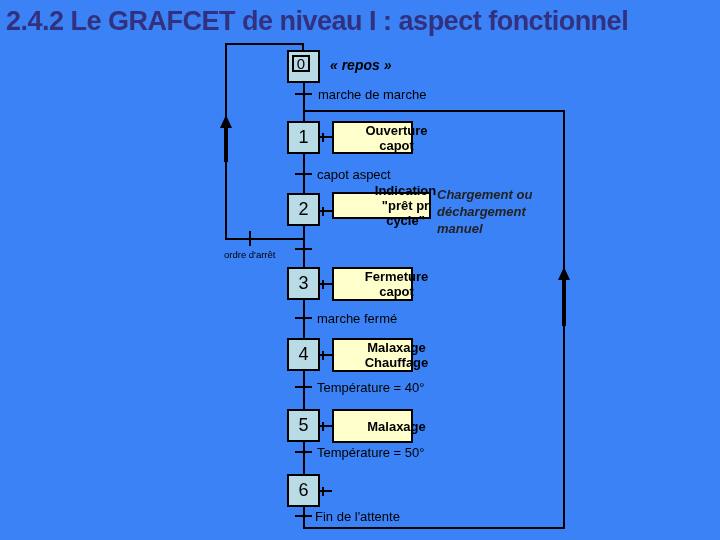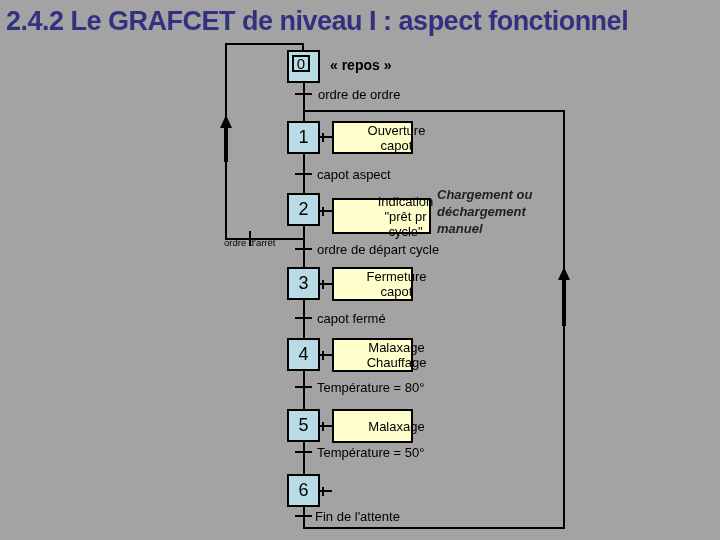--- a/index.html
+++ b/index.html
@@ -1,19 +1,19 @@
 <!DOCTYPE html>
 <html><head>
 <meta charset="utf-8">
 <style>
   html,body{margin:0;padding:0;}
   #slide{
     position:relative;
     width:720px;height:540px;
-    background:#a3a3a3;
+    background:#3b82f6;
     font-family:"Liberation Sans", sans-serif;
     color:#000;
     overflow:hidden;
   }
   .title{
     position:absolute;left:6px;top:6px;
     font-size:27px;font-weight:bold;letter-spacing:-0.5px;
     color:#31317F;white-space:nowrap;
   }
   .top-sliver{
@@ -28,29 +28,29 @@
   }
   .step .inner-sq{
     position:absolute;left:3px;top:3px;width:18px;height:17px;
     border:2px solid #000;background:#B9DBE5;
     display:flex;align-items:center;justify-content:center;
     font-size:15px;box-sizing:border-box;
   }
   .action{
     position:absolute;border:2px solid #000;box-sizing:border-box;
     display:flex;align-items:center;justify-content:center;
-    text-align:center;font-weight:normal;font-size:13px;line-height:15px;
+    text-align:center;font-weight:bold;font-size:13px;line-height:15px;
     white-space:pre-line;background:#FFFFCC;padding-left:48px;
   }
   .tlabel{
     position:absolute;font-size:13px;white-space:nowrap;
     transform:translateY(-50%);
   }
   .repos{
-    position:absolute;font-size:14px;font-weight:bold;
+    position:absolute;font-size:14px;font-weight:bold;font-style:italic;
     transform:translateY(-50%);white-space:nowrap;
   }
   .note{
     position:absolute;font-size:13px;font-style:italic;line-height:17px;
     color:#222;white-space:pre-line;font-weight:bold;
   }
   .small-label{
     position:absolute;font-size:9.5px;white-space:nowrap;
     transform:translateY(-50%);
   }
@@ -73,42 +73,41 @@
 
   <div class="line" style="left:303px;top:83px;width:2px;height:445px;"></div>
   <div class="line" style="left:302px;top:43px;width:2px;height:9px;"></div>
 
   <div class="line" style="left:226px;top:43px;width:78px;height:2px;"></div>
   <div class="line" style="left:225px;top:43px;width:2px;height:197px;"></div>
   <div class="line" style="left:225px;top:238px;width:80px;height:2px;"></div>
   <div class="arrow-up" style="left:220px;top:115px;"></div>
   <div class="line" style="left:224px;top:126px;width:4px;height:36px;"></div>
   <div class="line" style="left:249px;top:231px;width:2px;height:15px;"></div>
-  <div class="small-label" style="left:224px;top:242px;">ordre d'arrêt</div>
+  <div class="small-label" style="left:224px;top:254px;">ordre d'arrêt</div>
 
   <div class="line" style="left:303px;top:110px;width:262px;height:2px;"></div>
   <div class="line" style="left:563px;top:110px;width:2px;height:419px;"></div>
   <div class="line" style="left:303px;top:527px;width:262px;height:2px;"></div>
   <div class="arrow-up" style="left:558px;top:267px;"></div>
   <div class="line" style="left:562px;top:278px;width:4px;height:48px;"></div>
 
   <div class="line" style="left:295px;top:93px;width:17px;height:2px;"></div>
-  <div class="tlabel" style="left:318px;top:94px;">ordre de ordre</div>
+  <div class="tlabel" style="left:318px;top:94px;">marche de marche</div>
 
   <div class="line" style="left:295px;top:173px;width:17px;height:2px;"></div>
   <div class="tlabel" style="left:317px;top:174px;">capot aspect</div>
 
   <div class="line" style="left:295px;top:248px;width:17px;height:2px;"></div>
-  <div class="tlabel" style="left:317px;top:249px;">ordre de départ cycle</div>
 
   <div class="line" style="left:295px;top:317px;width:17px;height:2px;"></div>
-  <div class="tlabel" style="left:317px;top:318px;">capot fermé</div>
+  <div class="tlabel" style="left:317px;top:318px;">marche fermé</div>
 
   <div class="line" style="left:295px;top:386px;width:17px;height:2px;"></div>
-  <div class="tlabel" style="left:317px;top:387px;">Température = 80°</div>
+  <div class="tlabel" style="left:317px;top:387px;">Température = 40°</div>
 
   <div class="line" style="left:295px;top:451px;width:17px;height:2px;"></div>
   <div class="tlabel" style="left:317px;top:452px;">Température = 50°</div>
 
   <div class="line" style="left:295px;top:515px;width:17px;height:2px;"></div>
   <div class="tlabel" style="left:315px;top:516px;">Fin de l'attente</div>
 
   <div class="step" style="left:287px;top:50px;">
     <div class="inner-sq">
       <span>0</span>
@@ -143,21 +142,21 @@
   <div class="line" style="left:322px;top:280px;width:2px;height:9px;"></div>
   <div class="line" style="left:318px;top:354px;width:14px;height:2px;"></div>
   <div class="line" style="left:322px;top:351px;width:2px;height:9px;"></div>
   <div class="line" style="left:318px;top:425px;width:14px;height:2px;"></div>
   <div class="line" style="left:322px;top:422px;width:2px;height:9px;"></div>
   <div class="line" style="left:318px;top:490px;width:14px;height:2px;"></div>
   <div class="line" style="left:322px;top:487px;width:2px;height:9px;"></div>
 
   <div class="action" style="left:332px;top:121px;width:81px;height:33px;">Ouverture
 capot</div>
-  <div class="action" style="left:332px;top:198px;width:99px;height:36px;">Indication
+  <div class="action" style="left:332px;top:192px;width:99px;height:27px;">Indication
 "prêt pr cycle"</div>
   <div class="action" style="left:332px;top:267px;width:81px;height:34px;">Fermeture
 capot</div>
   <div class="action" style="left:332px;top:338px;width:81px;height:34px;">Malaxage
 Chauffage</div>
   <div class="action" style="left:332px;top:409px;width:81px;height:34px;">Malaxage</div>
 
   <div class="note" style="left:437px;top:186px;">Chargement ou
 déchargement
 manuel</div>

